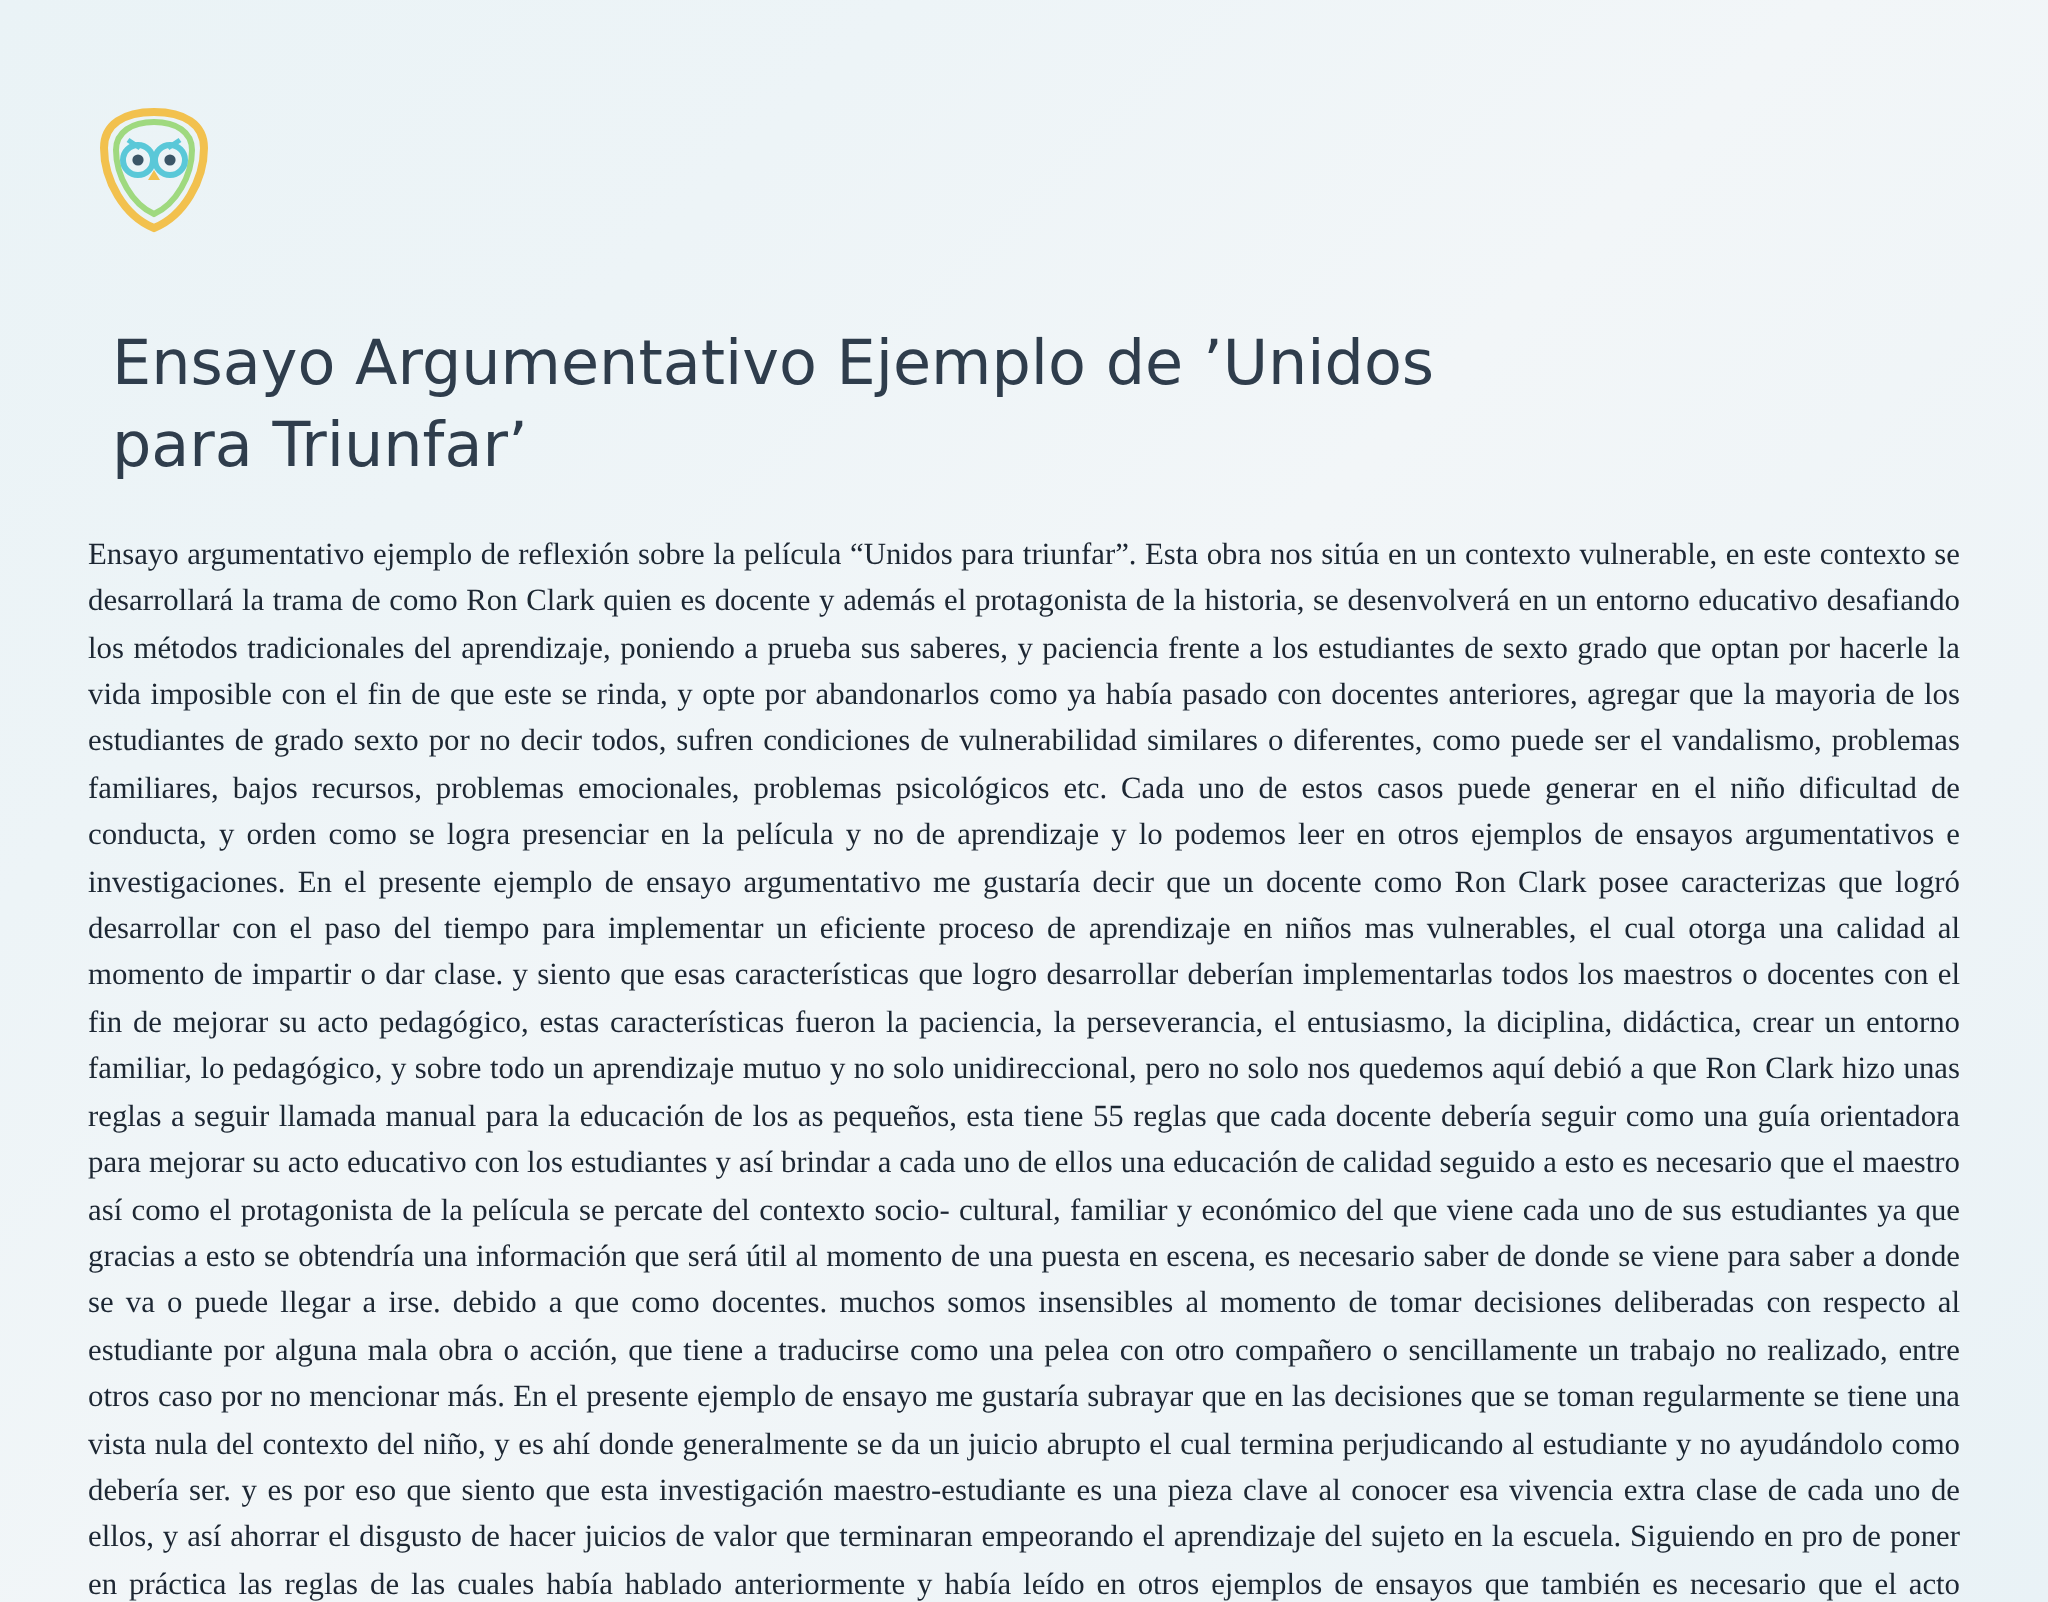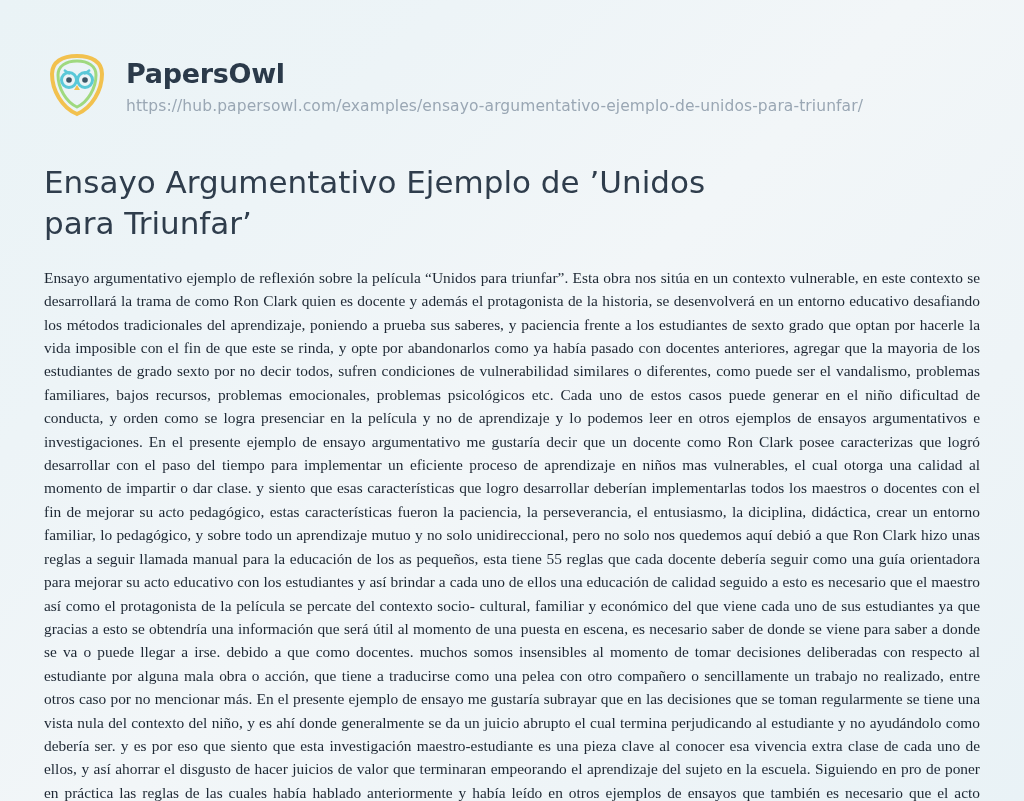--- a/index.html
+++ b/index.html
@@ -55,21 +55,21 @@
     white-space: nowrap;
   }
   .content {
     padding: 0 44px 0 44px;
   }
   .doc-title {
     font-family: "DejaVu Sans", sans-serif;
     font-size: 31px;
     color: #2f3d4c;
     line-height: 1.32;
-    margin: 44px 0 22px 0;
+    margin: 44px 0 22px 12px;
     font-weight: normal;
     max-width: 700px;
   }
   .doc-body {
     font-family: "Liberation Serif", serif;
     font-size: 15.4px;
     line-height: 1.52;
     color: #1d2733;
     text-align: justify;
     margin: 0;
@@ -87,24 +87,20 @@
         <path d="M8 22 C8 10, 18 4, 33 4 C48 4, 58 10, 58 22 C58 38, 48 56, 33 62 C18 56, 8 38, 8 22 Z" fill="none" stroke="#f2c14e" stroke-width="4"></path>
         <path d="M14 23 C14 14, 22 9, 33 9 C44 9, 52 14, 52 23 C52 36, 44 50, 33 55 C22 50, 14 36, 14 23 Z" fill="none" stroke="#9fd97f" stroke-width="3"></path>
         <circle cx="25" cy="28" r="7.5" fill="none" stroke="#5ac8d8" stroke-width="3"></circle>
         <circle cx="41" cy="28" r="7.5" fill="none" stroke="#5ac8d8" stroke-width="3"></circle>
         <circle cx="25" cy="28" r="2.8" fill="#3b5566"></circle>
         <circle cx="41" cy="28" r="2.8" fill="#3b5566"></circle>
         <path d="M33 33 L30 38 L36 38 Z" fill="#f2c14e"></path>
         <path d="M20 18 L26 22 M46 18 L40 22" stroke="#5ac8d8" stroke-width="2.5" fill="none"></path>
       </svg>
     </div>
-    <div class="brand-block">
-      <div class="brand-name">PapersOwl</div>
-      <div class="site-url">https://hub.papersowl.com/examples/ensayo-argumentativo-ejemplo-de-unidos-para-triunfar/</div>
-    </div>
   </div>
 
   <div class="content">
     <h1 class="doc-title">Ensayo Argumentativo Ejemplo de ’Unidos para Triunfar’</h1>
     <p class="doc-body">Ensayo argumentativo ejemplo de reflexión sobre la película “Unidos para triunfar”. Esta obra nos sitúa en un contexto vulnerable, en este contexto se desarrollará la trama de como Ron Clark quien es docente y además el protagonista de la historia, se desenvolverá en un entorno educativo desafiando los métodos tradicionales del aprendizaje, poniendo a prueba sus saberes, y paciencia frente a los estudiantes de sexto grado que optan por hacerle la vida imposible con el fin de que este se rinda, y opte por abandonarlos como ya había pasado con docentes anteriores, agregar que la mayoria de los estudiantes de grado sexto por no decir todos, sufren condiciones de vulnerabilidad similares o diferentes, como puede ser el vandalismo, problemas familiares, bajos recursos, problemas emocionales, problemas psicológicos etc. Cada uno de estos casos puede generar en el niño dificultad de conducta, y orden como se logra presenciar en la película y no de aprendizaje y lo podemos leer en otros ejemplos de ensayos argumentativos e investigaciones. En el presente ejemplo de ensayo argumentativo me gustaría decir que un docente como Ron Clark posee caracterizas que logró desarrollar con el paso del tiempo para implementar un eficiente proceso de aprendizaje en niños mas vulnerables, el cual otorga una calidad al momento de impartir o dar clase. y siento que esas características que logro desarrollar deberían implementarlas todos los maestros o docentes con el fin de mejorar su acto pedagógico, estas características fueron la paciencia, la perseverancia, el entusiasmo, la diciplina, didáctica, crear un entorno familiar, lo pedagógico, y sobre todo un aprendizaje mutuo y no solo unidireccional, pero no solo nos quedemos aquí debió a que Ron Clark hizo unas reglas a seguir llamada manual para la educación de los as pequeños, esta tiene 55 reglas que cada docente debería seguir como una guía orientadora para mejorar su acto educativo con los estudiantes y así brindar a cada uno de ellos una educación de calidad seguido a esto es necesario que el maestro así como el protagonista de la película se percate del contexto socio- cultural, familiar y económico del que viene cada uno de sus estudiantes ya que gracias a esto se obtendría una información que será útil al momento de una puesta en escena, es necesario saber de donde se viene para saber a donde se va o puede llegar a irse. debido a que como docentes. muchos somos insensibles al momento de tomar decisiones deliberadas con respecto al estudiante por alguna mala obra o acción, que tiene a traducirse como una pelea con otro compañero o sencillamente un trabajo no realizado, entre otros caso por no mencionar más. En el presente ejemplo de ensayo me gustaría subrayar que en las decisiones que se toman regularmente se tiene una vista nula del contexto del niño, y es ahí donde generalmente se da un juicio abrupto el cual termina perjudicando al estudiante y no ayudándolo como debería ser. y es por eso que siento que esta investigación maestro-estudiante es una pieza clave al conocer esa vivencia extra clase de cada uno de ellos, y así ahorrar el disgusto de hacer juicios de valor que terminaran empeorando el aprendizaje del sujeto en la escuela. Siguiendo en pro de poner en práctica las reglas de las cuales había hablado anteriormente y había leído en otros ejemplos de ensayos que también es necesario que el acto educativo este basado en el respeto, la</p>
   </div>
 
 </div>
 
 </body></html>

